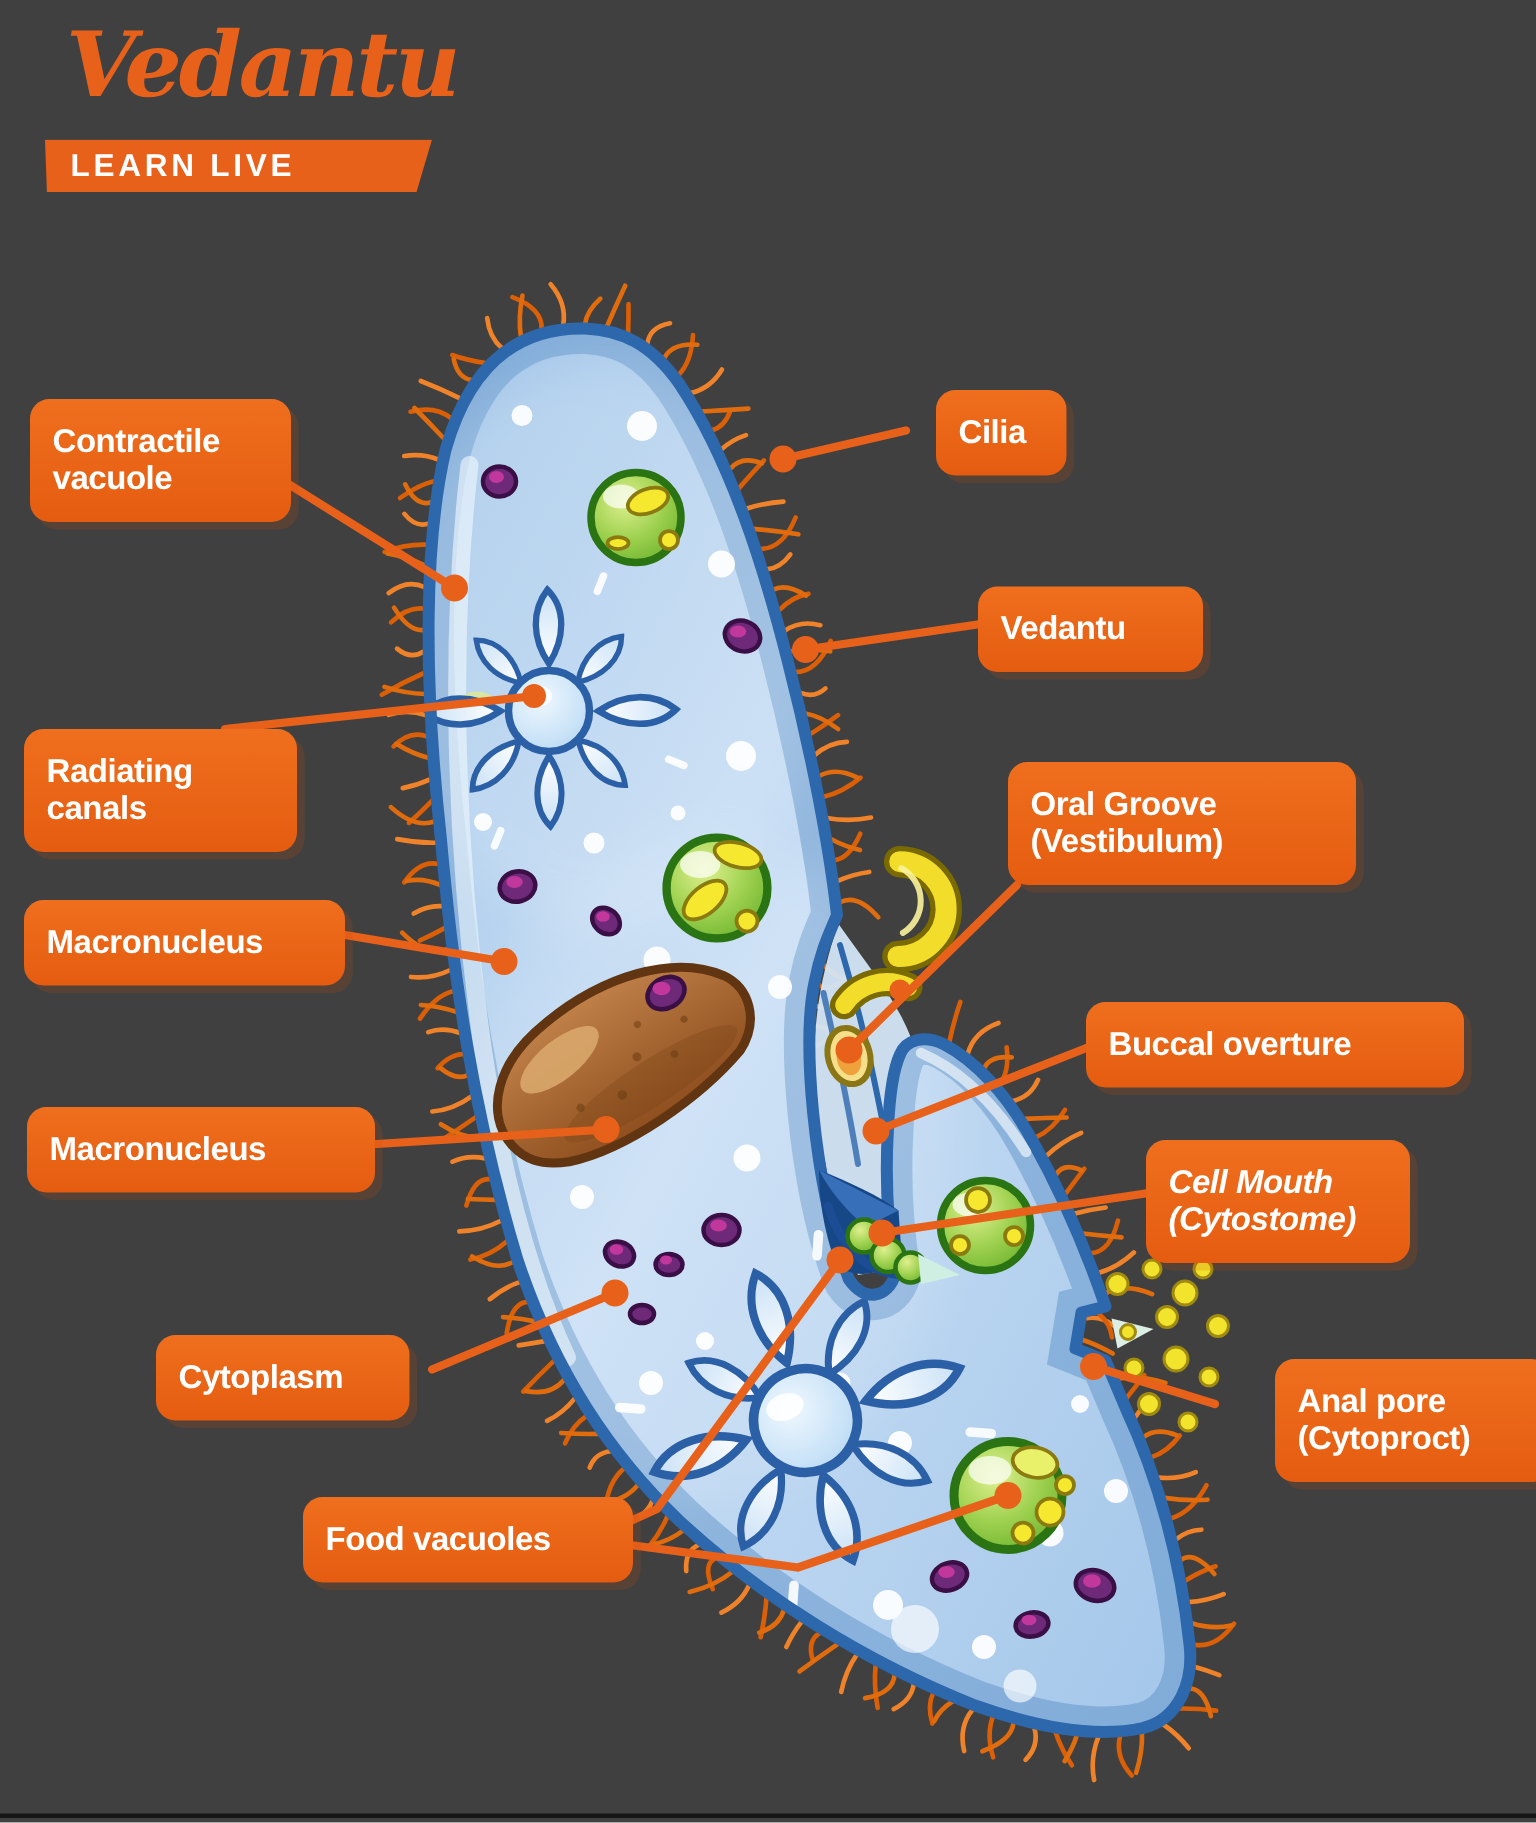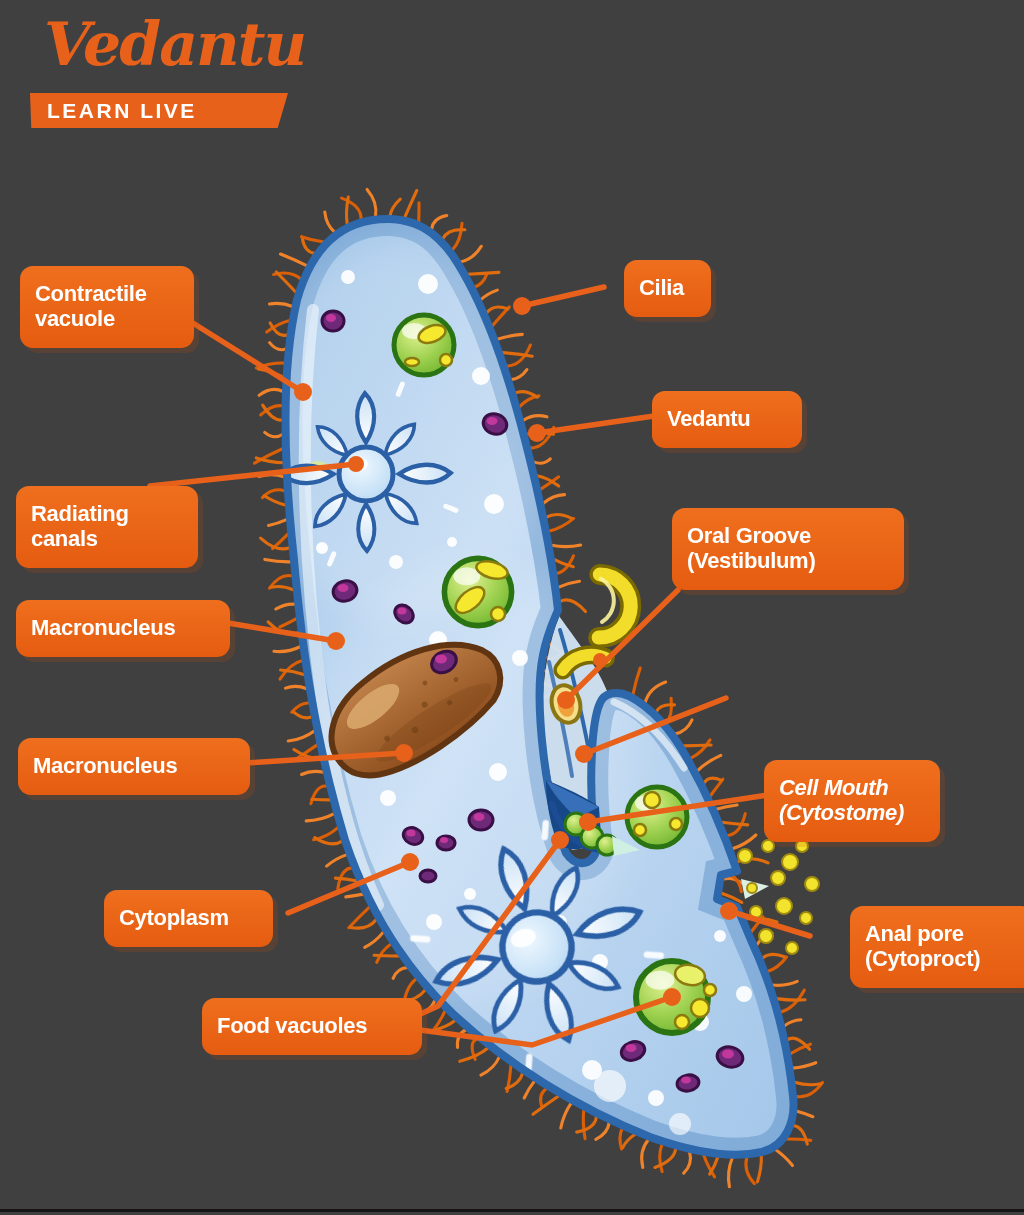--- a/index.html
+++ b/index.html
@@ -535,19 +535,20 @@
   <div class="lbl" id="lbl-radiating">Radiating
 canals</div>
   <div class="lbl" id="lbl-micronucleus">Macronucleus</div>
   <div class="lbl" id="lbl-macronucleus">Macronucleus</div>
   <div class="lbl" id="lbl-cytoplasm">Cytoplasm</div>
   <div class="lbl" id="lbl-food">Food vacuoles</div>
   <div class="lbl" id="lbl-cilia">Cilia</div>
   <div class="lbl" id="lbl-pellicle">Vedantu</div>
   <div class="lbl" id="lbl-oralgroove">Oral Groove
 (Vestibulum)</div>
+  <div class="lbl" id="lbl-buccal">Buccal overture</div>
   <div class="lbl" id="lbl-cellmouth">Cell Mouth
 (Cytostome)</div>
   <div class="lbl" id="lbl-analpore">Anal pore
 (Cytoproct)</div>
 
   <div class="bottom-rule"></div>
 </div>
 
 </body></html>

